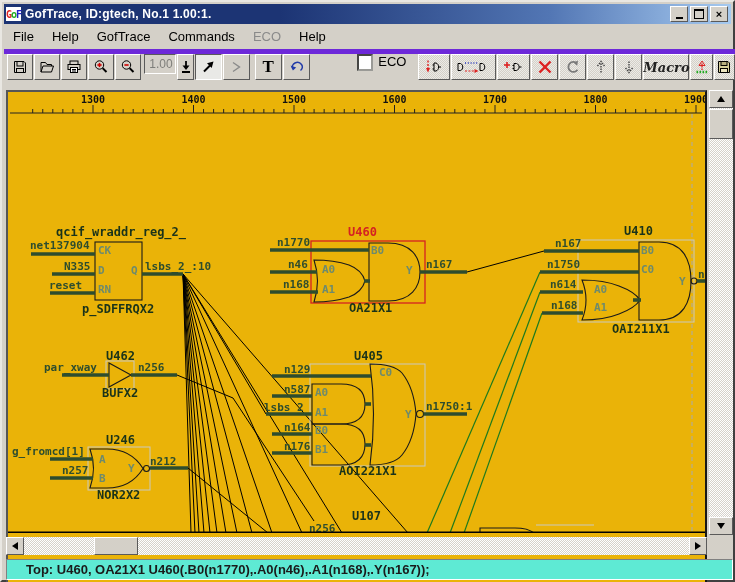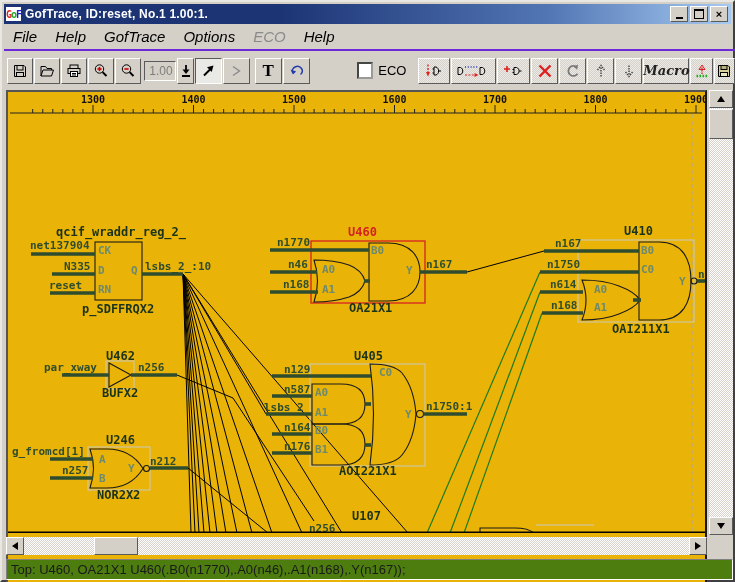--- a/index.html
+++ b/index.html
@@ -16,25 +16,25 @@
   .title-text{font-size:12px;font-weight:bold;letter-spacing:.2px;}
   .winbtns{margin-left:auto;display:flex;gap:2px;padding-right:3px;}
   .winbtn{width:16px;height:14px;background:#d4d0c8;border:1px solid;
     border-color:#fff #5a5a5a #5a5a5a #fff;display:flex;align-items:center;justify-content:center;
     font:bold 10px "Liberation Sans",sans-serif;color:#000;}
   .glyph-min{width:7px;height:2px;background:#000;margin-top:7px;}
   .glyph-max{width:8px;height:7px;border:1px solid #000;border-top:2px solid #000;}
   .glyph-x{font-size:11px;line-height:10px;}
   
   .menubar{position:absolute;left:2px;top:22px;width:727px;height:24px;display:flex;align-items:center;}
-  .menu-item{padding:3px 9px;font-size:15px;color:#000;font-style:italic;}
+  .menu-item{padding:3px 9px;font-size:13px;color:#000;}
   .menu-item.disabled{color:#8a8a8a;}
   
-  .toolbar{position:absolute;left:2px;top:47px;width:731px;height:39px;border-top:2px solid #6d28d9;
-    display:flex;align-items:center;}
+  .toolbar{position:absolute;left:2px;top:47px;width:731px;height:39px;border-top:5px solid #6d28d9;
+    display:flex;}
   .tbtn{width:27px;height:26px;background:#d4d0c8;border:1px solid;margin-left:1px;
     border-color:#fff #5a5a5a #5a5a5a #fff;display:flex;align-items:center;justify-content:center;box-sizing:border-box;}
   .tbtn.pressed{border-color:#5a5a5a #fff #fff #5a5a5a;background:#e9e9e6;}
   .dither{background-image:conic-gradient(#ecebe7 25%,#d4d0c8 0 50%,#ecebe7 0 75%,#d4d0c8 0);background-size:2px 2px;}
   .zoomfield{width:33px;height:20px;margin-left:3px;background:#d4d0c8;border:1px solid;
     border-color:#5a5a5a #fff #fff #5a5a5a;color:#7e7e7a;font:12px "Liberation Sans",sans-serif;
     display:flex;align-items:center;padding-left:4px;box-sizing:border-box;}
   .t-label{font:bold 17px "Liberation Serif",serif;}
   .macro-label{font:italic bold 13px "DejaVu Serif",serif;color:#222;}
   .eco-check{width:13px;height:13px;background:#fff;border:2px inset #9a9a96;margin-left:47px;}
@@ -47,22 +47,22 @@
   .vscroll{position:absolute;left:707px;top:88px;width:24px;height:445px;
     background-image:conic-gradient(#fff 25%,#d6d2ca 0 50%,#fff 0 75%,#d6d2ca 0);background-size:2px 2px;}
   .hscroll{position:absolute;left:4px;top:535px;width:701px;height:18px;
     background-image:conic-gradient(#fff 25%,#d6d2ca 0 50%,#fff 0 75%,#d6d2ca 0);background-size:2px 2px;}
   .sbtn{position:absolute;background:#d4d0c8;border:1px solid;border-color:#fff #5a5a5a #5a5a5a #fff;
     display:flex;align-items:center;justify-content:center;box-sizing:border-box;}
   .sthumb{position:absolute;background:#d4d0c8;border:1px solid;border-color:#fff #5a5a5a #5a5a5a #fff;box-sizing:border-box;}
   .corner{position:absolute;left:707px;top:535px;width:24px;height:18px;background:#d4d0c8;}
   
   .statusbar{position:absolute;left:4px;top:557px;width:727px;height:21px;box-sizing:border-box;
-    border:1px solid;border-color:#808080 #fff #fff #808080;background:#4d7c0f;
-    font-size:13px;color:#1a1a1a;display:flex;align-items:center;padding-left:4px;}
+    border:1px solid;border-color:#808080 #fff #fff #808080;background:#5eead4;
+    font-size:13px;color:#1a1a1a;display:flex;align-items:center;padding-left:19px;font-weight:bold;}
   
   .nl{fill:#2e4d2e;font:bold 11px "DejaVu Sans Mono",monospace;}
   .pl{fill:#6d8a6d;font:bold 11px "DejaVu Sans Mono",monospace;}
   .il{fill:#1a331a;font:bold 12px "DejaVu Sans Mono",monospace;}
   .rl{fill:#d42222;font:bold 12px "DejaVu Sans Mono",monospace;}
   .w{stroke:#2e4d2e;stroke-width:3.6;}
   .g{fill:none;stroke:#1a1a1a;stroke-width:1.1;}
   .fan{stroke:#000;stroke-width:1;fill:none;}
   .grn{stroke:#1d7a1d;stroke-width:1.2;fill:none;}
   .fb{fill:none;stroke:#c9c9c0;stroke-width:1;}
@@ -73,39 +73,39 @@
 <body>
 
 <div class="window">
 
   <div class="titlebar">
     <div class="app-icon">
       <b>G</b>
         <b>o</b>
         <b>F</b>
     </div>
-    <span class="title-text">GofTrace, ID:reset, No.1 1.00:1.</span>
+    <span class="title-text">GofTrace, ID:gtech, No.1 1.00:1.</span>
     <div class="winbtns">
       <div class="winbtn">
           <span class="glyph-min"></span>
         </div>
       <div class="winbtn">
           <span class="glyph-max"></span>
         </div>
       <div class="winbtn">
           <span class="glyph-x">×</span>
         </div>
     </div>
   </div>
 
   <div class="menubar">
     <span class="menu-item">File</span>
     <span class="menu-item">Help</span>
     <span class="menu-item">GofTrace</span>
-    <span class="menu-item">Options</span>
+    <span class="menu-item">Commands</span>
     <span class="menu-item disabled">ECO</span>
     <span class="menu-item">Help</span>
   </div>
 
   <div class="toolbar">
     <div class="tbtn" style="margin-left:3px">
       <svg width="16" height="16">
           <g stroke="#000" fill="none">
             <path d="M2.5 2.5 H12 L13.5 4 V13.5 H2.5 Z"></path>
             <rect x="5" y="2.5" width="6" height="4.5"></rect>

